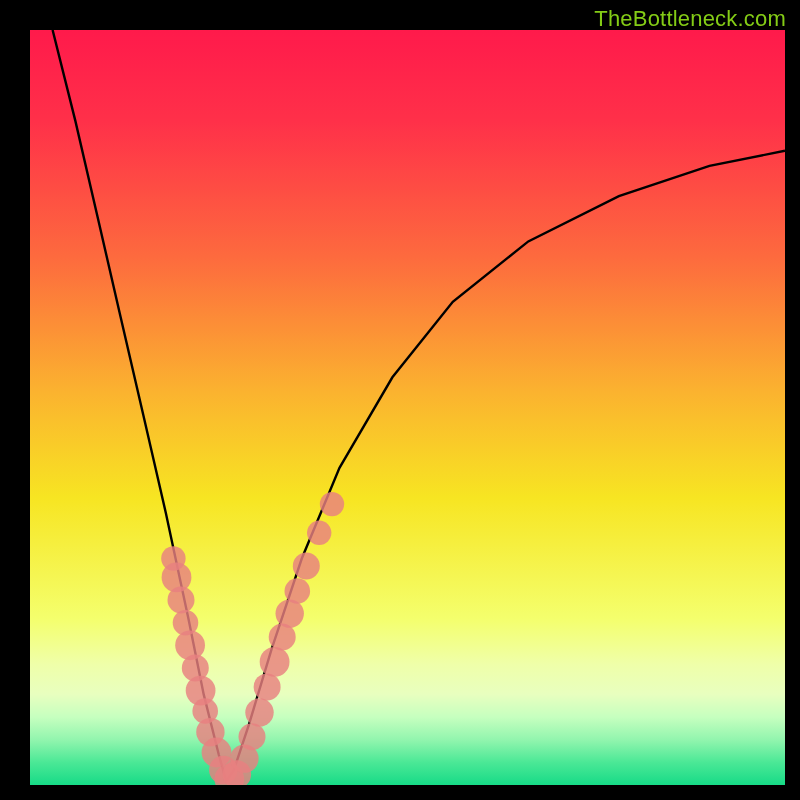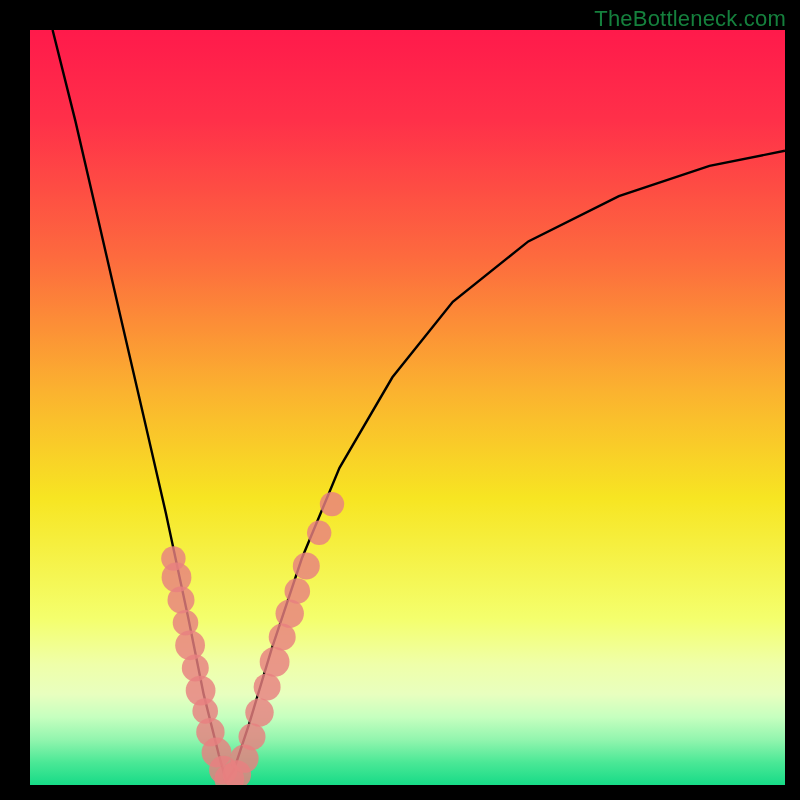--- a/index.html
+++ b/index.html
@@ -26,21 +26,21 @@
     overflow: hidden;
   }
   .gradient {
     position: absolute;
     left: 0; top: 0; right: 0; bottom: 0;
   }
   .watermark {
     position: absolute;
     top: 6px;
     right: 14px;
-    color: #15803d;
+    color: #84cc16;
     font-size: 22px;
     letter-spacing: 0.2px;
     font-weight: 500;
   }
   svg.curve {
     position: absolute;
     left: 0; top: 0;
     width: 755px;
     height: 755px;
   }

